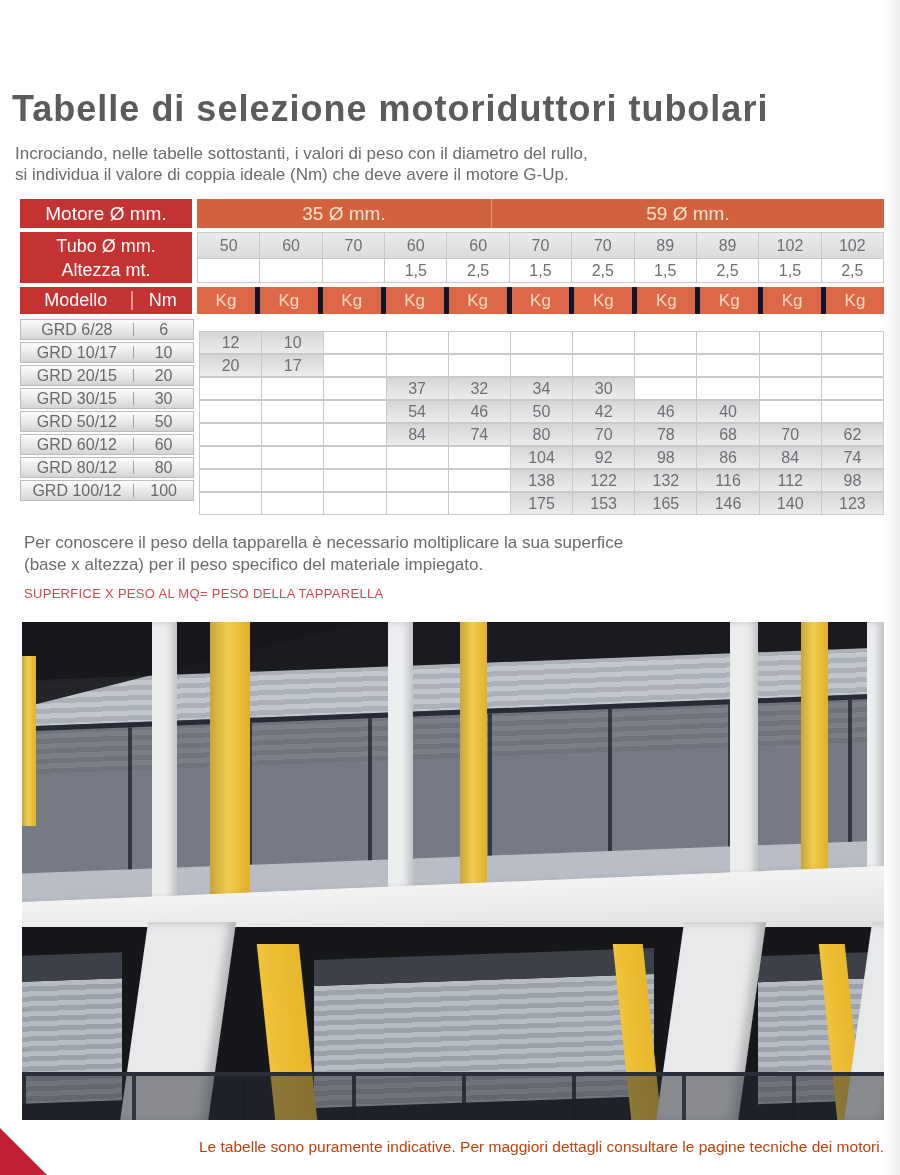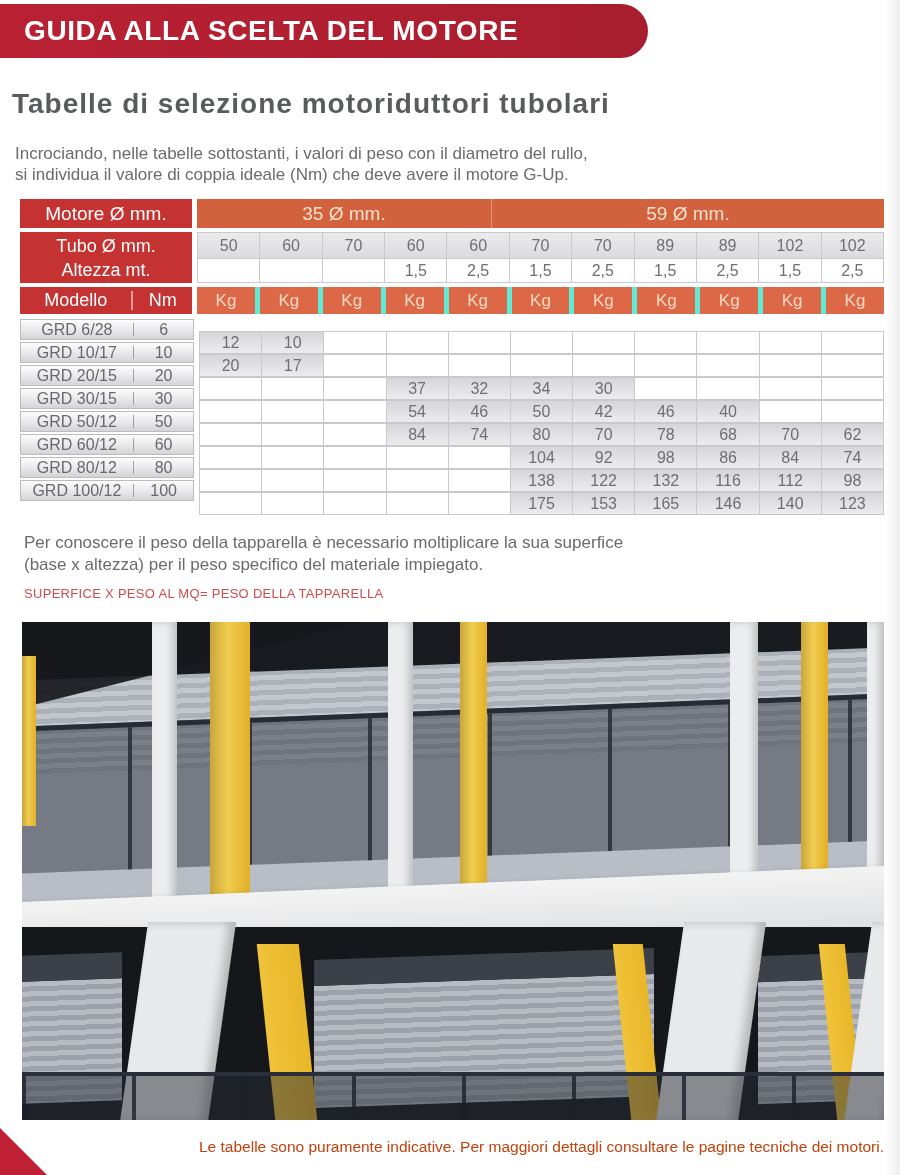--- a/index.html
+++ b/index.html
@@ -6,21 +6,21 @@
   .doc{position:relative;width:900px;height:1175px;background:#ffffff;overflow:hidden;
        font-family:"Liberation Sans", sans-serif;}
 
   
   .banner{position:absolute;top:4px;left:0;width:648px;height:54px;
           background:linear-gradient(90deg,#b92133 0%,#a81e2f 100%);
           border-radius:0 27px 27px 0;display:flex;align-items:center;}
   .banner span{color:#ffffff;font-size:28px;font-weight:bold;letter-spacing:.6px;padding-left:24px;}
 
   
-  .title{position:absolute;top:88px;left:12px;margin:0;color:#5a5b5d;font-size:28px;
+  .title{position:absolute;top:88px;left:12px;margin:0;color:#5a5b5d;font-size:36px;
          font-weight:bold;letter-spacing:1px;}
   .intro{position:absolute;top:143px;left:15px;margin:0;color:#6a6b6d;font-size:17px;line-height:21px;}
   .note{position:absolute;top:532px;left:24px;margin:0;color:#6a6b6d;font-size:17px;line-height:22px;}
   .formula{position:absolute;top:586px;left:24px;margin:0;color:#d14a4d;font-size:13px;letter-spacing:.3px;}
   .caption{position:absolute;top:1138px;left:22px;width:862px;margin:0;text-align:right;
            color:#c2410c;font-size:15.5px;}
 
   
   .sel-table{position:absolute;top:199px;left:20px;width:864px;}
   .trow{display:flex;}
@@ -40,21 +40,21 @@
   .gcell{display:flex;align-items:center;justify-content:center;font-size:16px;color:#6e6f71;background:#fff;}
   .tubogrid{height:25px;}
   .altgrid{height:23px;border-top:none;}
   .tubocell{background:linear-gradient(180deg,#ebebed,#dbdbde);}
 
   .row-kg{height:27px;margin-bottom:5px;}
   .modnm{display:flex;align-items:center;font-size:18px;}
   .modnm .mm{flex:1.9;text-align:center;}
   .modnm .nn{flex:1;text-align:center;}
   .vbar{width:2px;height:68%;align-self:center;background:rgba(255,255,255,.5);}
-  .kgband{display:flex;gap:5px;background:#5eead4;}
+  .kgband{display:flex;gap:5px;background:#0f172a;}
   .kgcell{flex:1;background:#dd6848;color:#f7d9c0;display:flex;align-items:center;justify-content:center;font-size:17px;}
 
   .drow{height:21px;margin-bottom:2px;}
   .model{display:flex;align-items:center;font-size:16px;color:#68696b;
          background:linear-gradient(180deg,#fcfcfc 0%,#e8e8ea 55%,#d4d4d7 100%);
          border:1px solid #bcbcbe;}
   .model .mm{flex:1.9;text-align:center;}
   .model .nn{flex:1;text-align:center;}
   .model .vbar{background:#9fa0a2;width:1.5px;}
   .valgrid{height:100%;margin-top:12px;}
@@ -95,23 +95,20 @@
   .corner-tri{position:absolute;left:0;bottom:0;width:0;height:0;
       border-bottom:47px solid #bf2033;border-right:47px solid transparent;}
   .edge{position:absolute;top:0;right:0;width:15px;height:100%;
       background:linear-gradient(90deg,rgba(0,0,0,0),rgba(0,0,0,.07));}
 </style>
 </head>
 <body>
 
 <div class="doc">
 
-  <div class="banner">
-    <span>GUIDA ALLA SCELTA DEL MOTORE</span>
-  </div>
 
   <h1 class="title">Tabelle di selezione motoriduttori tubolari</h1>
 
   <p class="intro">
     <span>Incrociando, nelle tabelle sottostanti, i valori di peso con il diametro del rullo,</span><br>
     <span>si individua il valore di coppia ideale (Nm) che deve avere il motore G-Up.</span>
   </p>
 
   <div class="sel-table" id="sel-table">
       <div class="trow row-motore">

